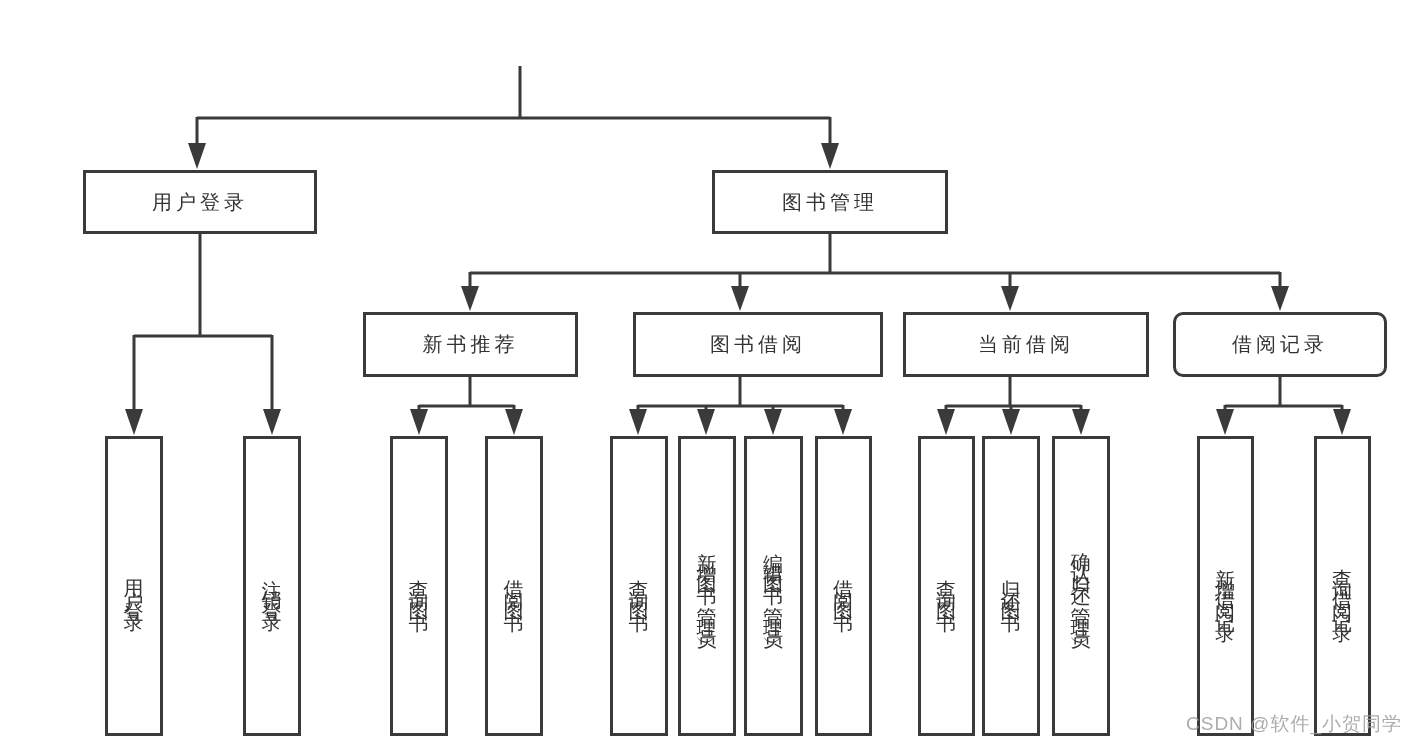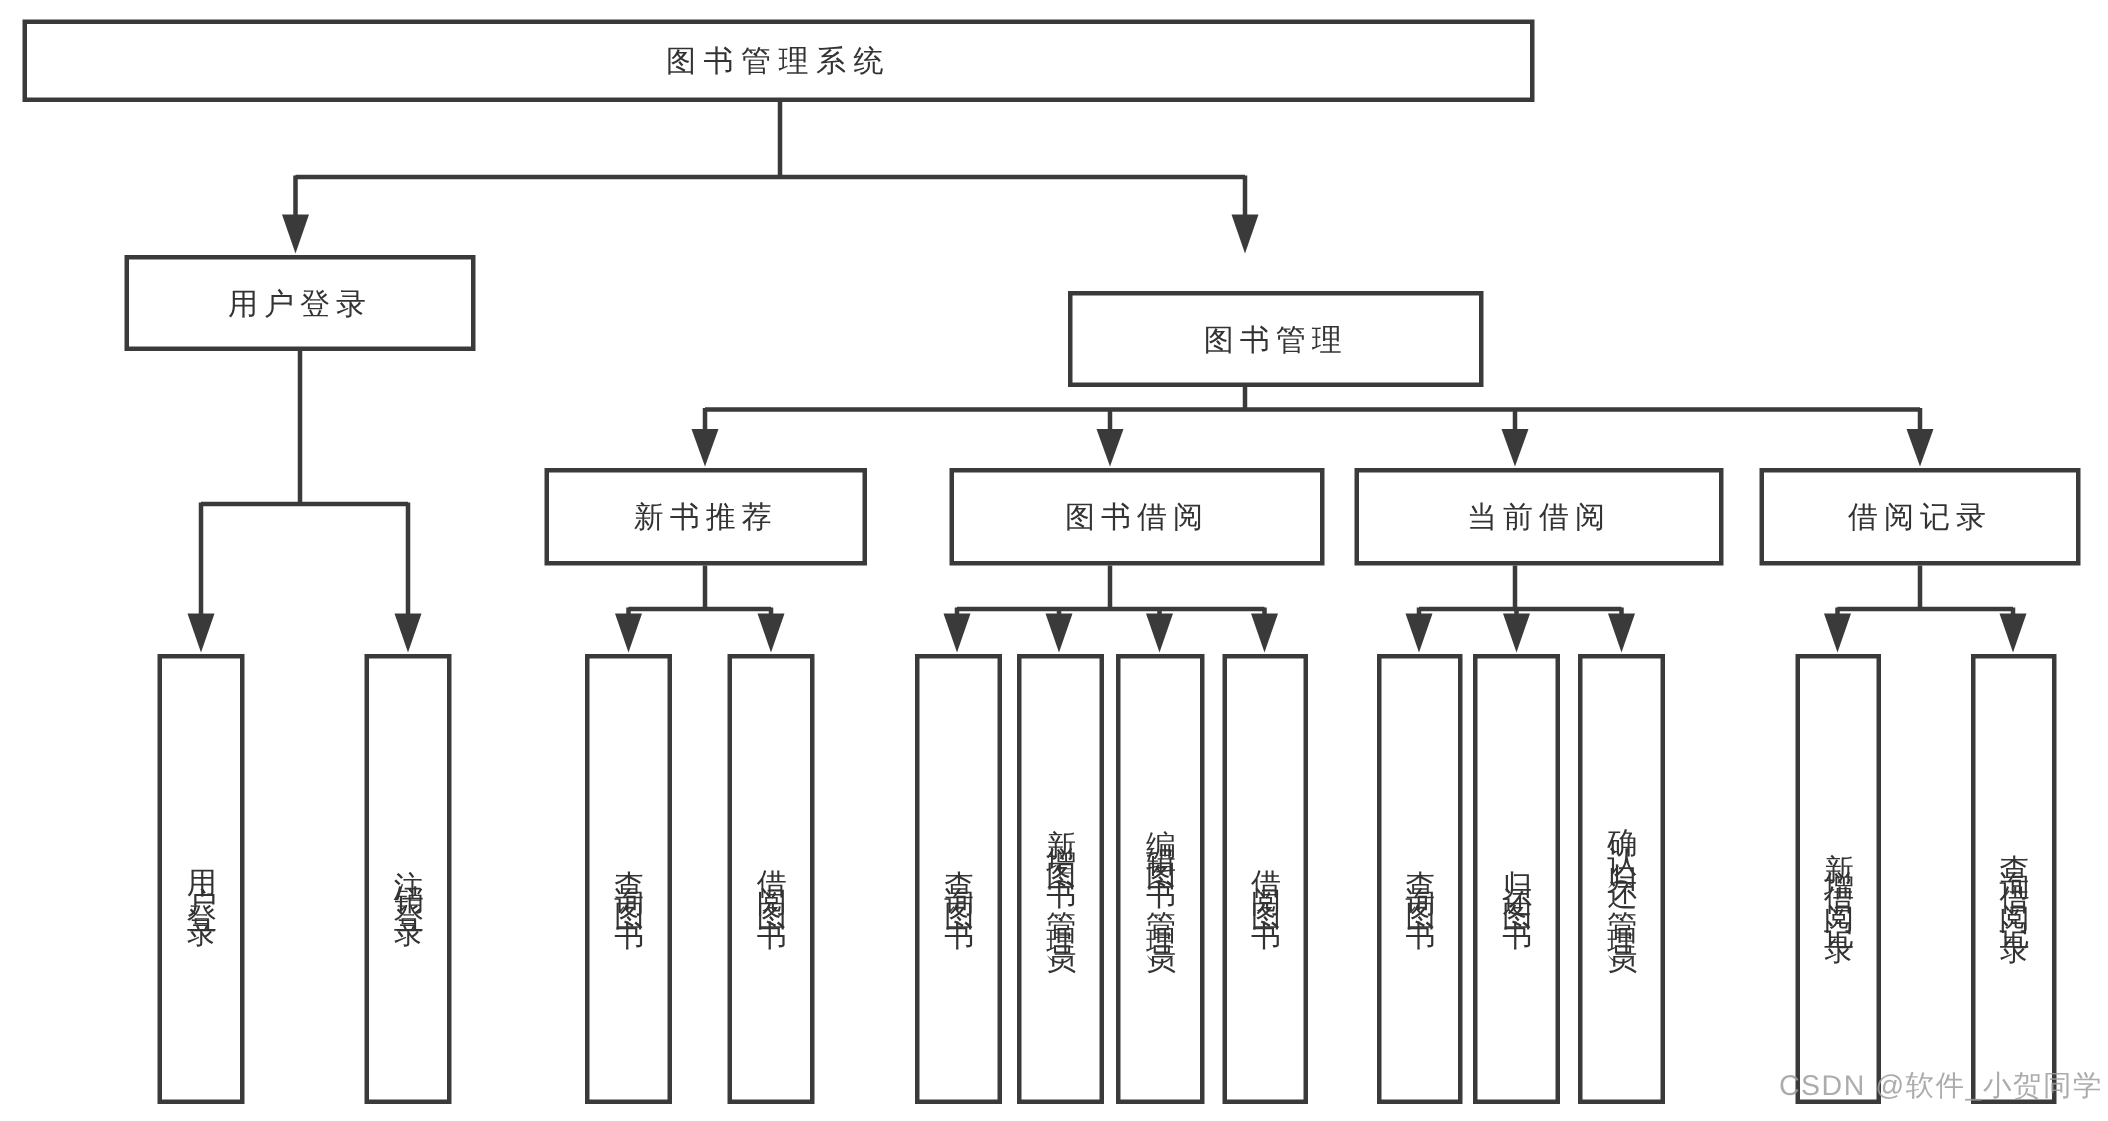--- a/index.html
+++ b/index.html
@@ -93,41 +93,38 @@
       <polygon points="764,409 782,409 773,435"></polygon>
       <polygon points="834,409 852,409 843,435"></polygon>
       <polygon points="937,409 955,409 946,435"></polygon>
       <polygon points="1002,409 1020,409 1011,435"></polygon>
       <polygon points="1072,409 1090,409 1081,435"></polygon>
       <polygon points="1216,409 1234,409 1225,435"></polygon>
       <polygon points="1333,409 1351,409 1342,435"></polygon>
     </g>
   </svg>
 
-  <div class="box" style="left:15px; top:13px; width:1008px; height:55px;">
-    <span class="hlabel root-label">图书管理系统</span>
-  </div>
 
   <div class="box" style="left:83px; top:170px; width:234px; height:64px;">
     <span class="hlabel">用户登录</span>
   </div>
-  <div class="box" style="left:712px; top:170px; width:277px; height:64px;margin-top:24px;">
+  <div class="box" style="left:712px; top:170px; width:236px; height:64px;">
     <span class="hlabel">图书管理</span>
   </div>
 
   <div class="box" style="left:363px; top:312px; width:215px; height:65px;">
     <span class="hlabel">新书推荐</span>
   </div>
   <div class="box" style="left:633px; top:312px; width:250px; height:65px;">
     <span class="hlabel">图书借阅</span>
   </div>
   <div class="box" style="left:903px; top:312px; width:246px; height:65px;">
     <span class="hlabel">当前借阅</span>
   </div>
-  <div class="box" style="left:1173px; top:312px; width:214px; height:65px;">
+  <div class="box" style="left:1173px; top:312px; width:214px; height:65px;border-radius:10px;">
     <span class="hlabel">借阅记录</span>
   </div>
 
   <div class="box" style="left:105px; top:436px; width:58px; height:300px;">
     <span class="vtext">用户登录</span>
   </div>
   <div class="box" style="left:243px; top:436px; width:58px; height:300px;">
     <span class="vtext">注销登录</span>
   </div>
 

